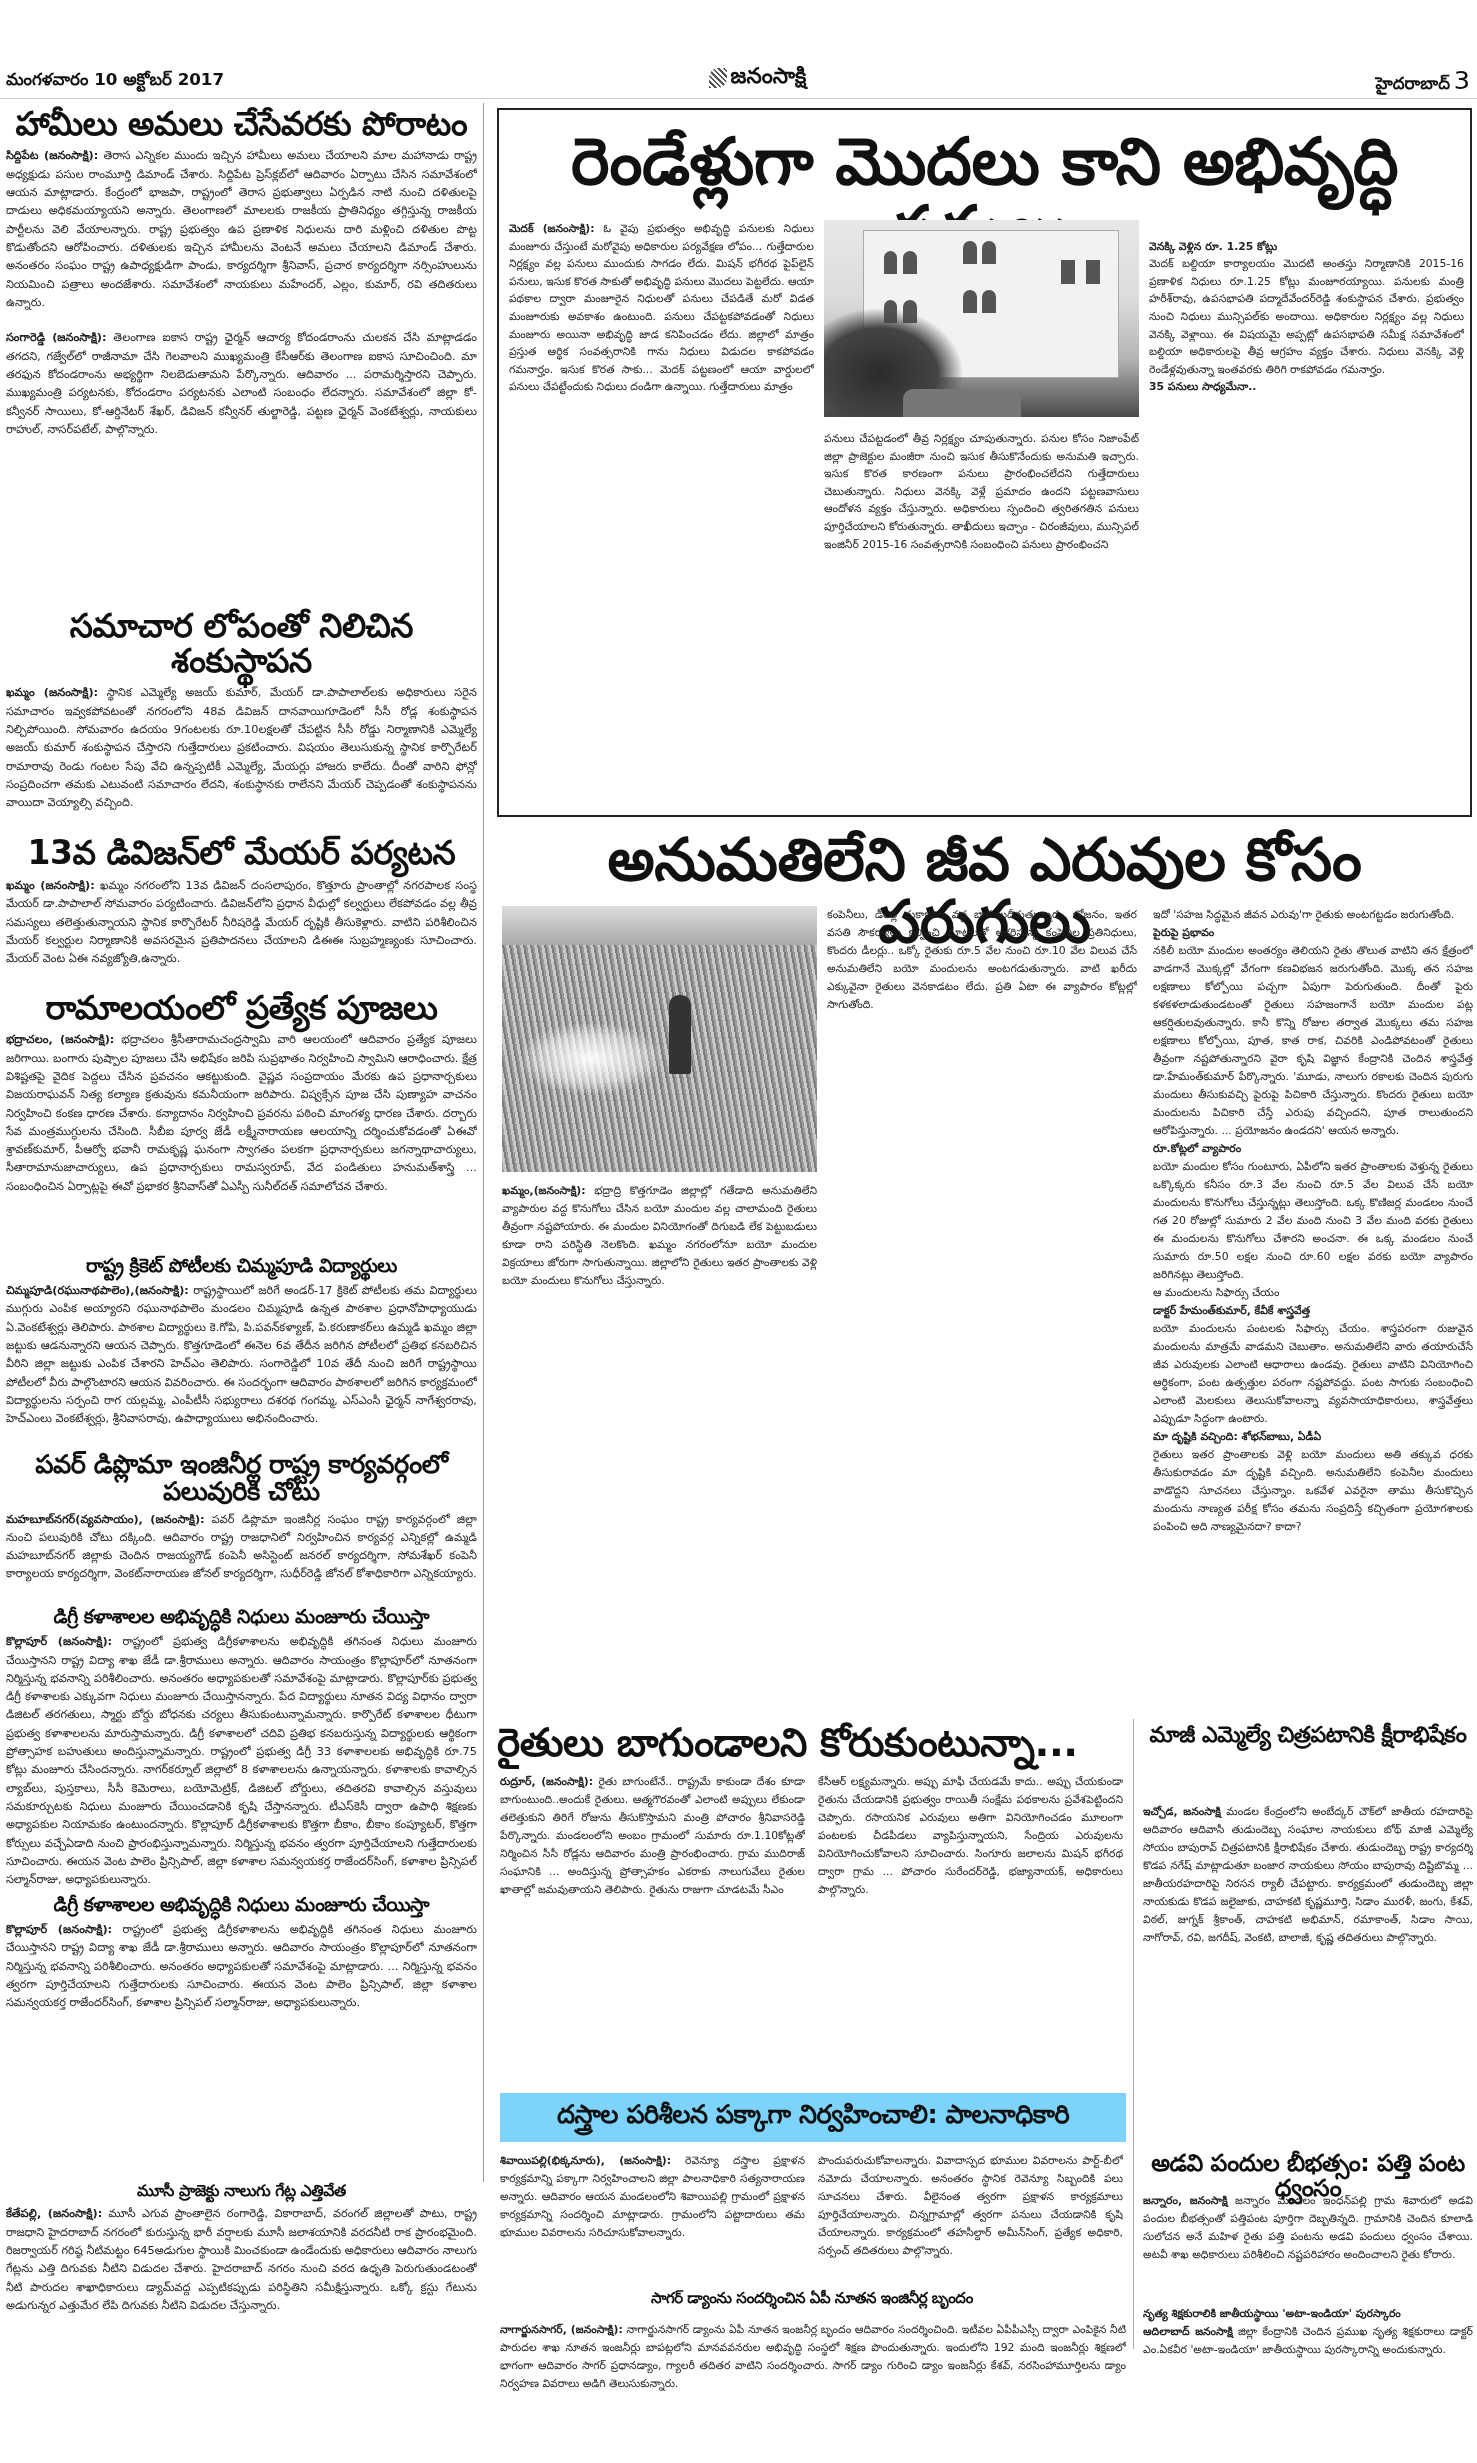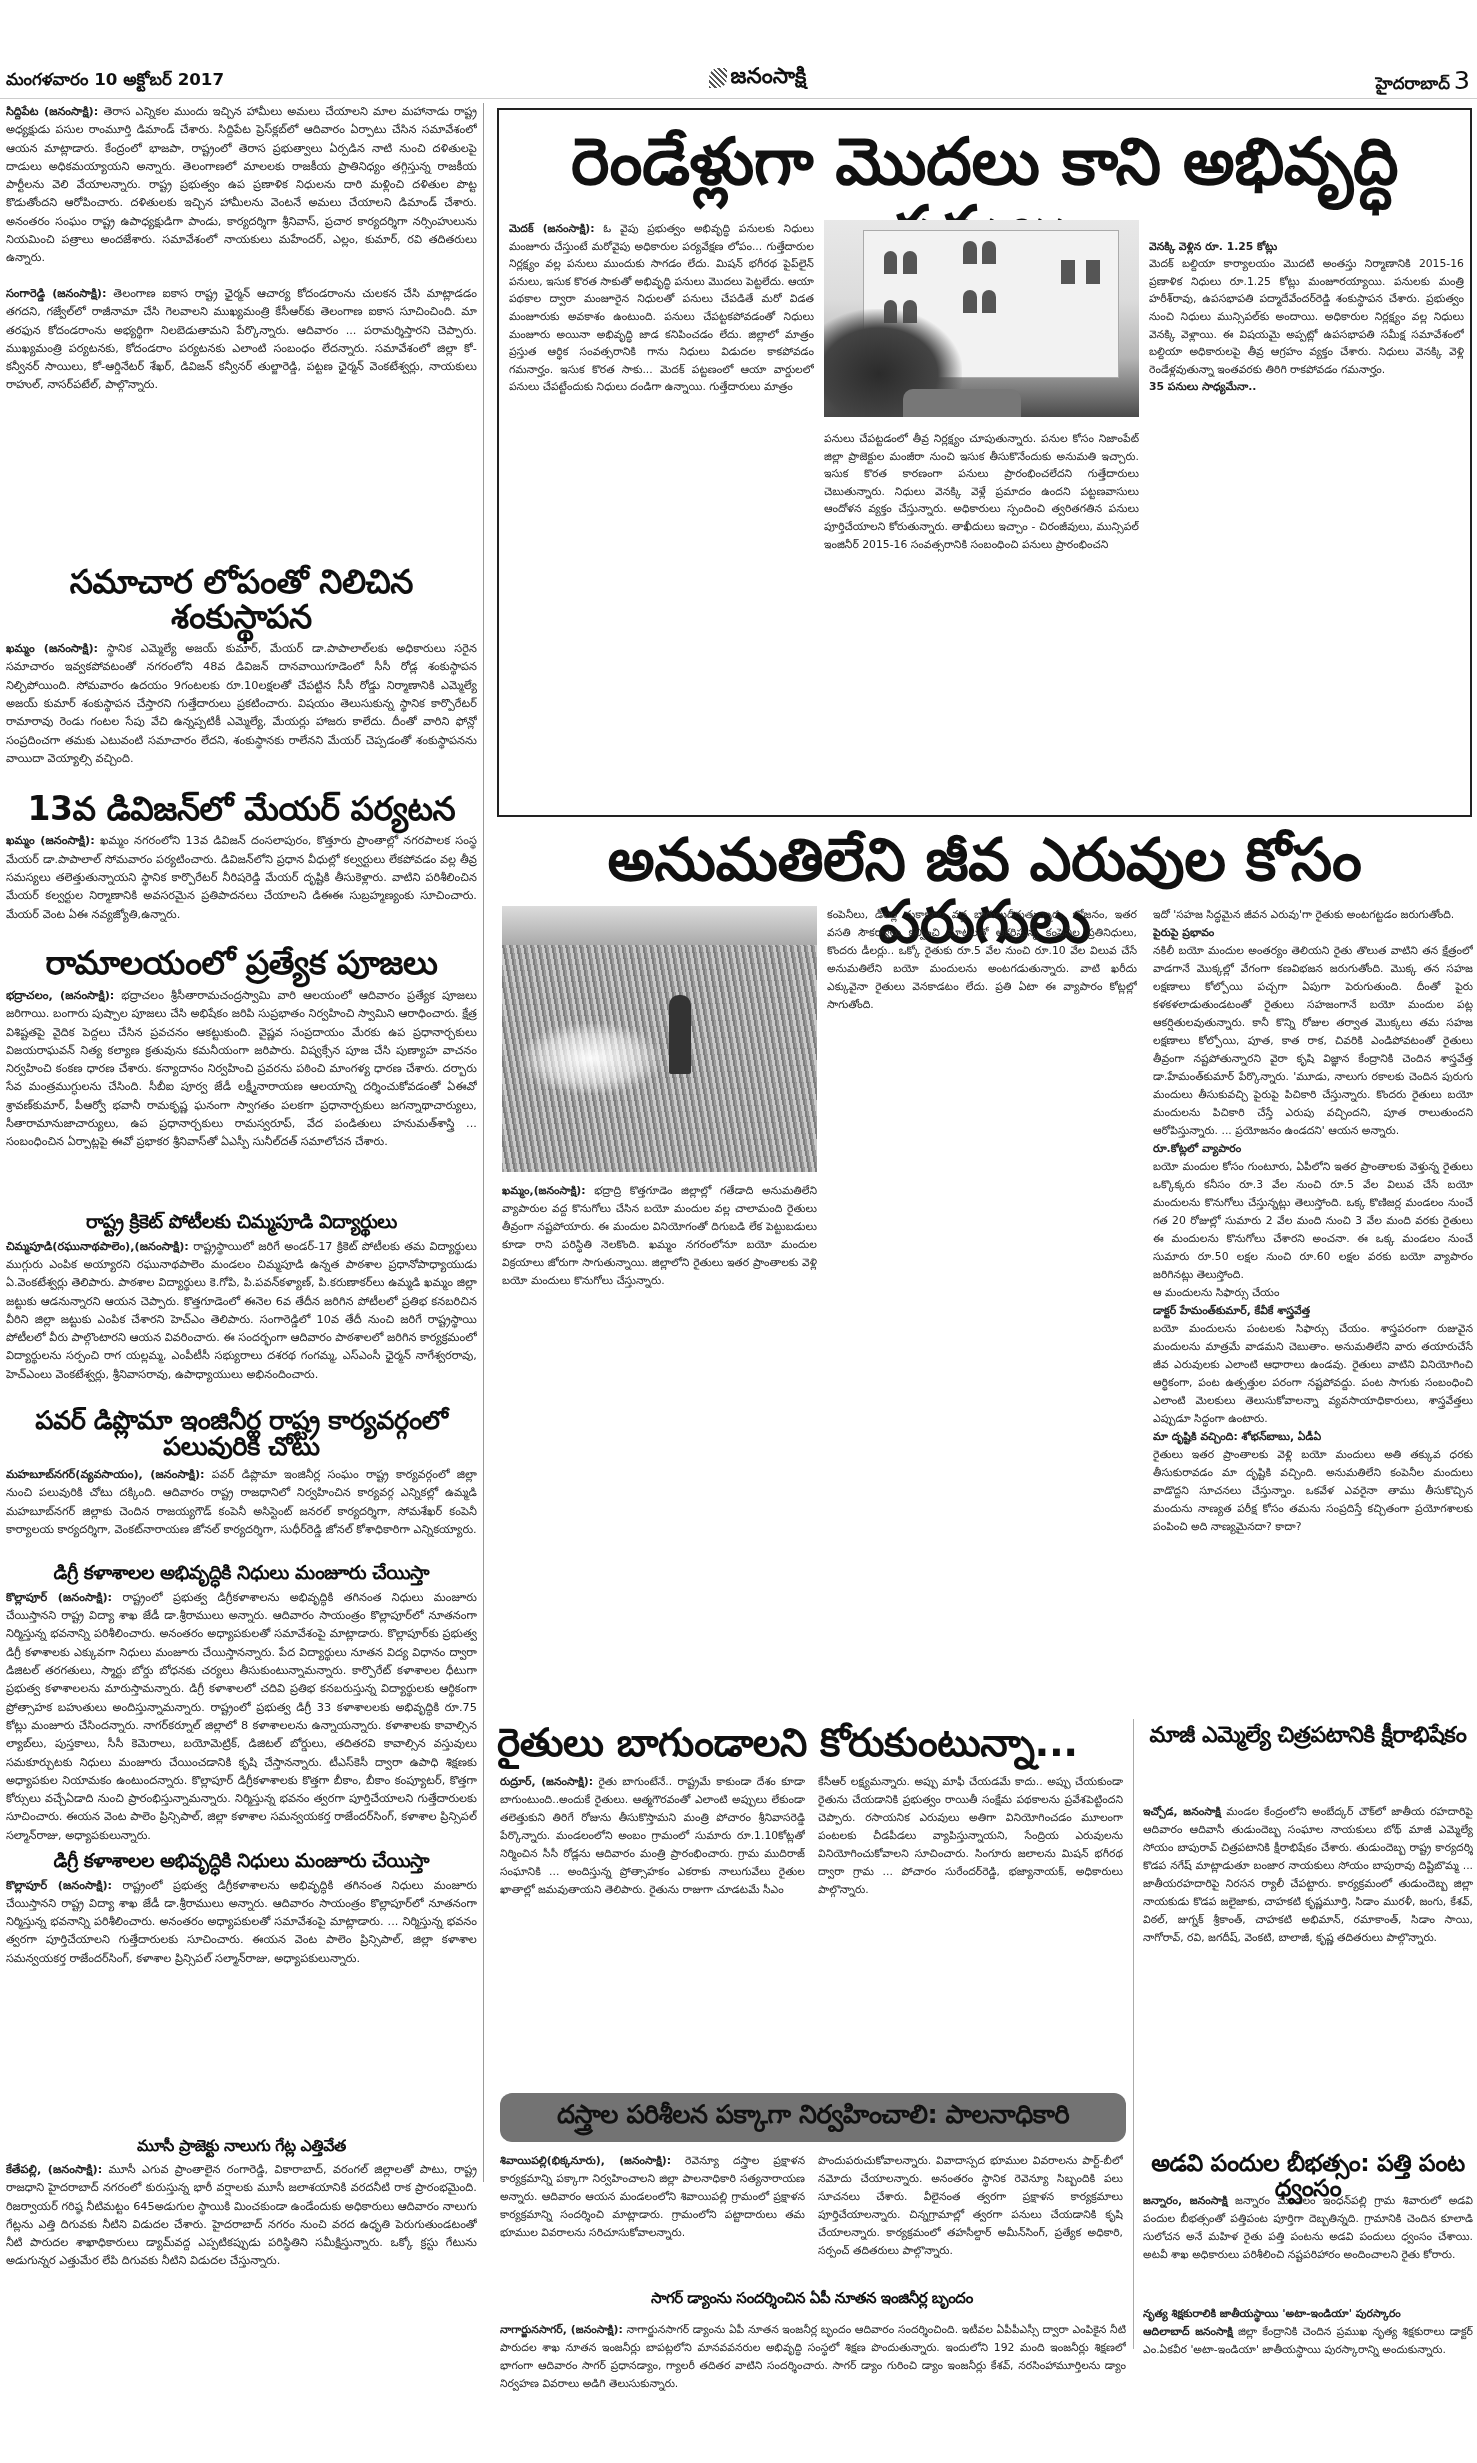--- a/index.html
+++ b/index.html
@@ -37,41 +37,42 @@
     background: repeating-linear-gradient(80deg,#9a9a9a 0 2px,#c9c9c9 2px 4.9px,#7d7d7d 4.9px 6.9px); }
   .photo-field .sky { position: absolute; left: 0; top: 0; width: 100%; height: 39px; background: linear-gradient(#dcdcdc,#aaa); }
   .photo-field .spray { position: absolute; left: 19.7px; top: 118px; width: 138px; height: 69px; background: radial-gradient(ellipse, rgba(255,255,255,0.95) 0%, rgba(255,255,255,0.5) 50%, transparent 75%); }
   .photo-field .person { position: absolute; left: 167px; top: 89px; width: 21.7px; height: 79px; background: #333; border-radius: 9.9px 9.9px 2px 2px; }
   .a2c { position: absolute; font-size: 10.8px; line-height: 18px; text-align: justify; color: #222; overflow: hidden; }
   .sub { font-weight: bold; }
 
   .h3 { position: absolute; left: 497px; top: 1719px; width: 630px; font-size: 39px; text-align: left; }
   .vrule2 { position: absolute; left: 1133px; top: 1719px; width: 1px; height: 630px; background: #aaa; }
   .h4 { position: absolute; left: 1143px; top: 1719px; width: 330px; font-size: 22px; }
-  .h5box { position: absolute; left: 500px; top: 2093px; width: 626px; height: 49px; background: #737373; border-radius: 12px; }
+  .h5box { position: absolute; left: 500px; top: 2093px; width: 626px; height: 49px; background: #7dd3fc; }
   .h5 { font-size: 25.6px; margin-top: 7.9px; }
   .h6 { position: absolute; left: 497px; top: 2287px; width: 630px; font-size: 15px; }
   .h7 { position: absolute; left: 1143px; top: 2147px; width: 330px; font-size: 23.6px; }
 </style>
 </head>
 <body>
 
 <div class="masthead">
   <div class="mh-date">మంగళవారం 10 అక్టోబర్ 2017</div>
   <div class="mh-logo">
     <span class="leaf"></span>
     <span>జనంసాక్షి</span>
   </div>
   <div class="mh-edition">
     <span>హైదరాబాద్</span><span class="pg">3</span>
   </div>
 </div>
 
 <div class="col left-col">
   <article>
+    <h2 class="headline h-l">హామీలు అమలు చేసేవరకు పోరాటం</h2>
     <div class="body" style="height:182px"><span class="dateline">సిద్దిపేట (జనంసాక్షి):</span> <span>తెరాస ఎన్నికల ముందు ఇచ్చిన హామీలు అమలు చేయాలని మాల మహానాడు రాష్ట్ర అధ్యక్షుడు పసుల రాంమూర్తి డిమాండ్ చేశారు. సిద్దిపేట ప్రెస్‌క్లబ్‌లో ఆదివారం ఏర్పాటు చేసిన సమావేశంలో ఆయన మాట్లాడారు. కేంద్రంలో భాజపా, రాష్ట్రంలో తెరాస ప్రభుత్వాలు ఏర్పడిన నాటి నుంచి దళితులపై దాడులు అధికమయ్యాయని అన్నారు. తెలంగాణలో మాలలకు రాజకీయ ప్రాతినిధ్యం తగ్గిస్తున్న రాజకీయ పార్టీలను వెలి వేయాలన్నారు. రాష్ట్ర ప్రభుత్వం ఉప ప్రణాళిక నిధులను దారి మళ్లించి దళితుల పొట్ట కొడుతోందని ఆరోపించారు. దళితులకు ఇచ్చిన హామీలను వెంటనే అమలు చేయాలని డిమాండ్ చేశారు. అనంతరం సంఘం రాష్ట్ర ఉపాధ్యక్షుడిగా పాండు, కార్యదర్శిగా శ్రీనివాస్, ప్రచార కార్యదర్శిగా నర్సింహులును నియమించి పత్రాలు అందజేశారు. సమావేశంలో నాయకులు మహేందర్, ఎల్లం, కుమార్, రవి తదితరులు ఉన్నారు.</span></div>
   </article>
   <article>
     <div class="body" style="height:276px"><span class="dateline">సంగారెడ్డి (జనంసాక్షి):</span> <span>తెలంగాణ ఐకాస రాష్ట్ర ఛైర్మన్ ఆచార్య కోదండరాంను చులకన చేసి మాట్లాడడం తగదని, గజ్వేల్‌లో రాజీనామా చేసి గెలవాలని ముఖ్యమంత్రి కేసీఆర్‌కు తెలంగాణ ఐకాస సూచించింది. మా తరఫున కోదండరాంను అభ్యర్థిగా నిలబెడుతామని పేర్కొన్నారు. ఆదివారం ... పరామర్శిస్తారని చెప్పారు. ముఖ్యమంత్రి పర్యటనకు, కోదండరాం పర్యటనకు ఎలాంటి సంబంధం లేదన్నారు. సమావేశంలో జిల్లా కో-కన్వీనర్ సాయిలు, కో-ఆర్డినేటర్ శేఖర్, డివిజన్ కన్వీనర్ తుల్జారెడ్డి, పట్టణ ఛైర్మన్ వెంకటేశ్వర్లు, నాయకులు రాహుల్, నాసర్‌పటేల్, పాల్గొన్నారు.</span></div>
   </article>
   <article>
     <h2 class="headline h-l">సమాచార లోపంతో నిలిచిన శంకుస్థాపన</h2>
     <div class="body" style="height:148px"><span class="dateline">ఖమ్మం (జనంసాక్షి):</span> <span>స్థానిక ఎమ్మెల్యే అజయ్ కుమార్, మేయర్ డా.పాపాలాల్‌లకు అధికారులు సరైన సమాచారం ఇవ్వకపోవటంతో నగరంలోని 48వ డివిజన్ దానవాయిగూడెంలో సీసీ రోడ్ల శంకుస్థాపన నిల్చిపోయింది. సోమవారం ఉదయం 9గంటలకు రూ.10లక్షలతో చేపట్టిన సీసీ రోడ్డు నిర్మాణానికి ఎమ్మెల్యే అజయ్ కుమార్ శంకుస్థాపన చేస్తారని గుత్తేదారులు ప్రకటించారు. విషయం తెలుసుకున్న స్థానిక కార్పొరేటర్ రామారావు రెండు గంటల సేపు వేచి ఉన్నప్పటికీ ఎమ్మెల్యే, మేయర్లు హాజరు కాలేదు. దీంతో వారిని ఫోన్లో సంప్రదించగా తమకు ఎటువంటి సమాచారం లేదని, శంకుస్థానకు రాలేనని మేయర్ చెప్పడంతో శంకుస్థాపనను వాయిదా వెయ్యాల్సి వచ్చింది.</span></div>
   </article>
   <article>

